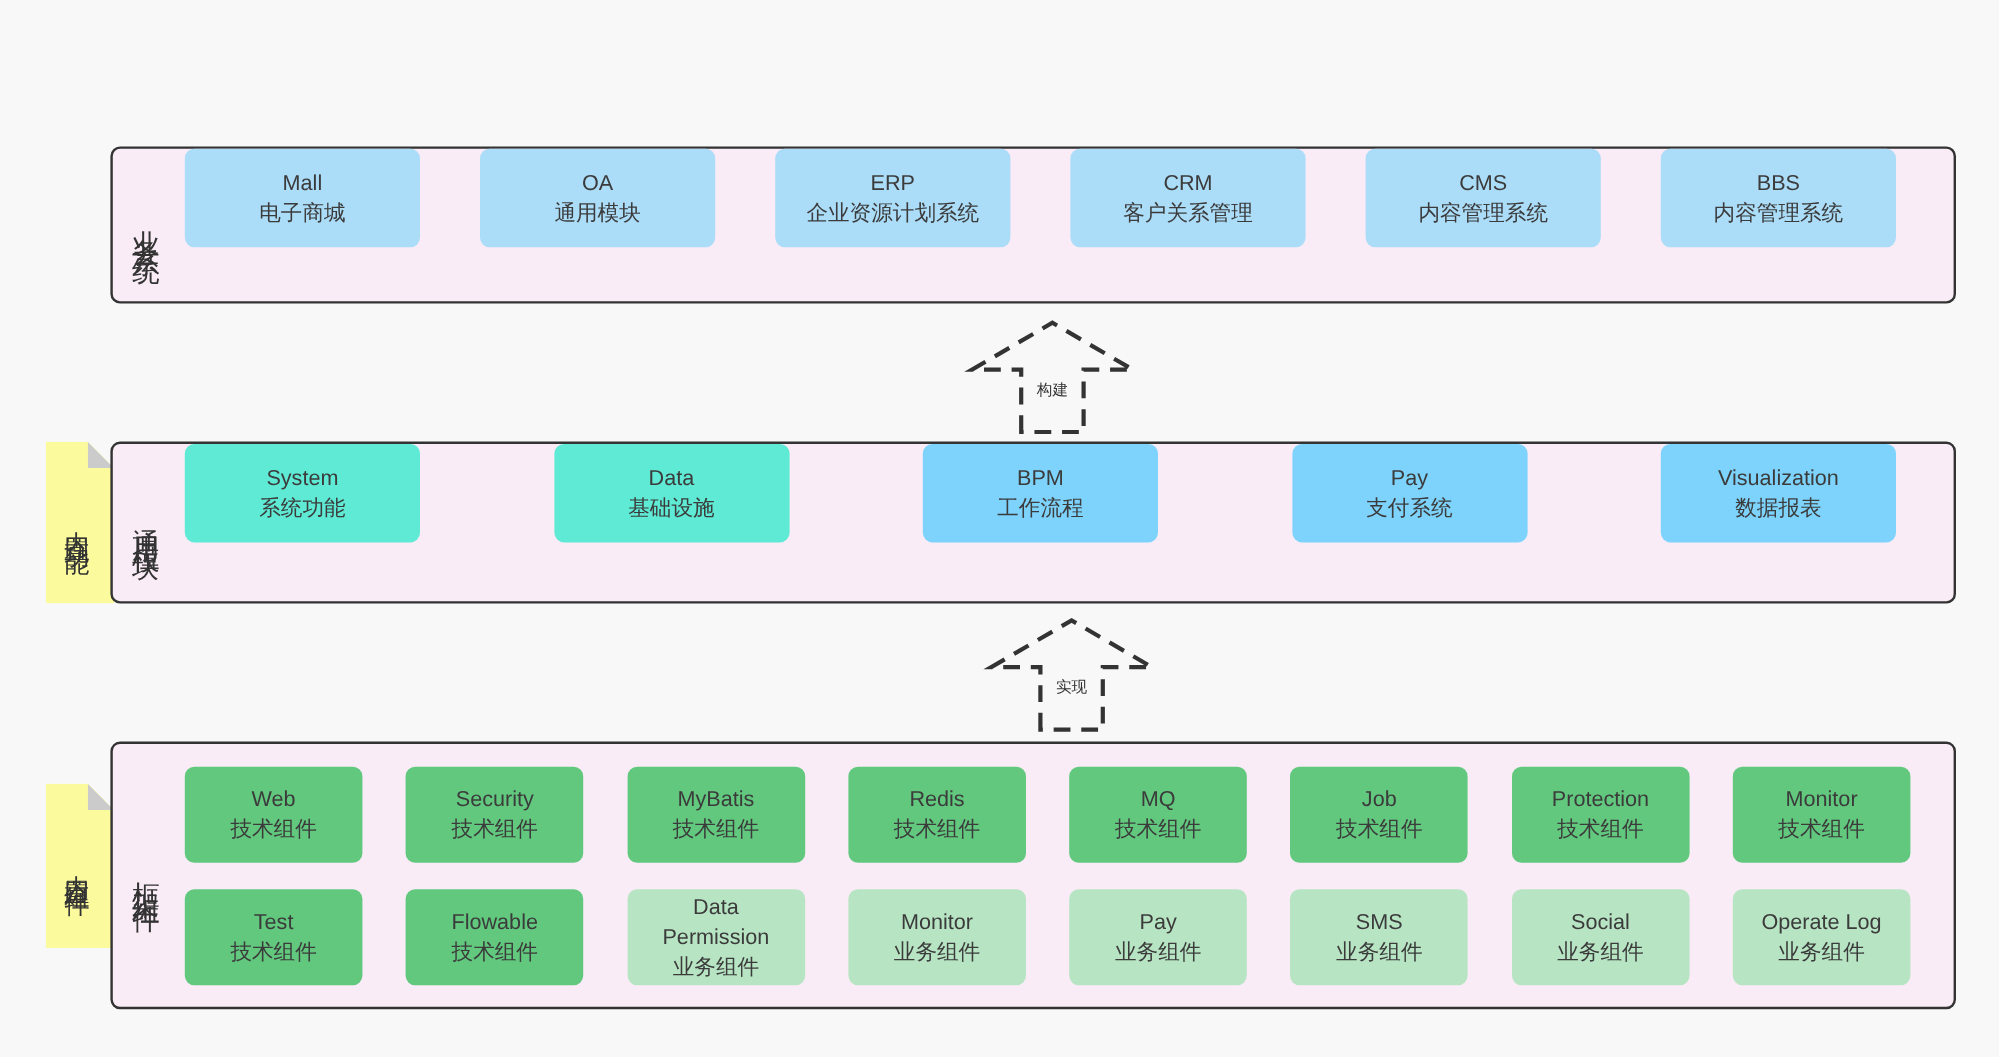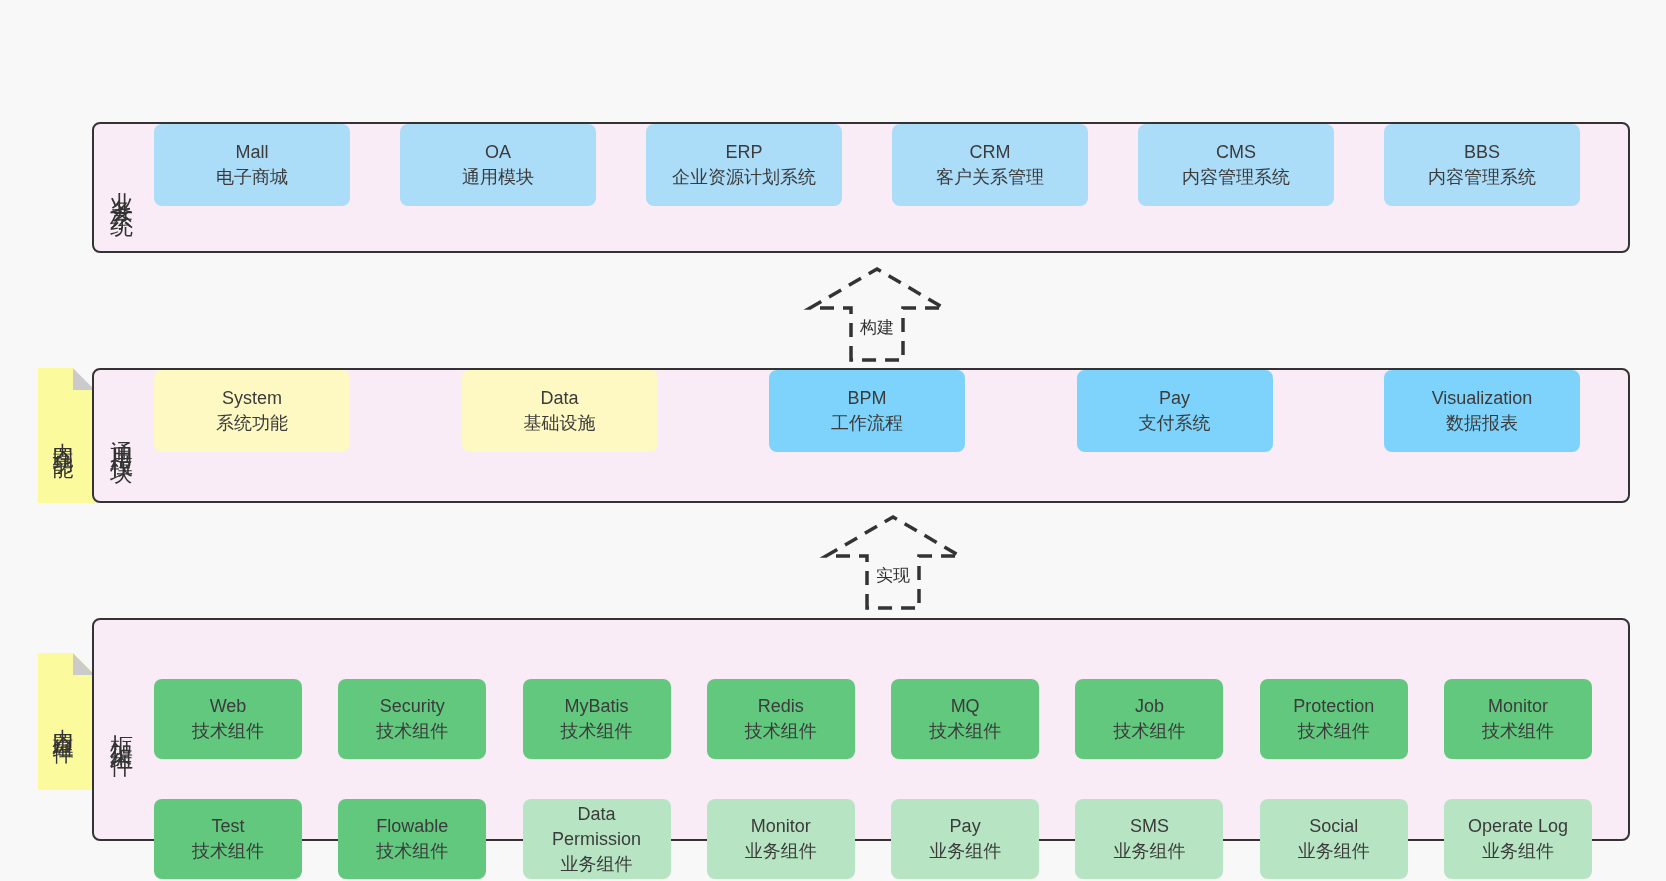--- a/index.html
+++ b/index.html
@@ -73,42 +73,42 @@
     display: flex;
     flex-direction: column;
     justify-content: center;
     align-items: center;
     text-align: center;
     color: #3b3b3b;
     font-size: 18px;
     line-height: 25px;
   }
   .box-wide { width: 196px; height: 82px; }
-  .box-sm   { width: 148px; height: 80px; margin-top: 40px; }
+  .box-sm   { width: 148px; height: 80px; }
 
   .blue       { background: #abdcf8; }
-  .red        { background: #fef9c3; }
+  .red        { background: #5eead4; }
   .pink       { background: #7dd3fc; }
   .green      { background: #61c87e; }
   .lightgreen { background: #b7e5c3; }
 
   .wrapname { display: block; width: 112px; }
 
   
   .arrow { position: absolute; width: 150px; height: 96px; z-index: 1; }
   .arrow-build     { left: 802px; top: 266px; }
   .arrow-implement { left: 818px; top: 514px; }
   .arrow-label {
     position: absolute;
     left: 50%;
     top: 50px;
     transform: translateX(-50%);
     background: #f8f8f8;
     padding: 0 3px;
-    font-size: 17px;
+    font-size: 13px;
     color: #333;
     white-space: nowrap;
   }
 
   
   .sticky {
     position: absolute;
     left: 38px;
     width: 57px;
     background: #fbfb9e;

